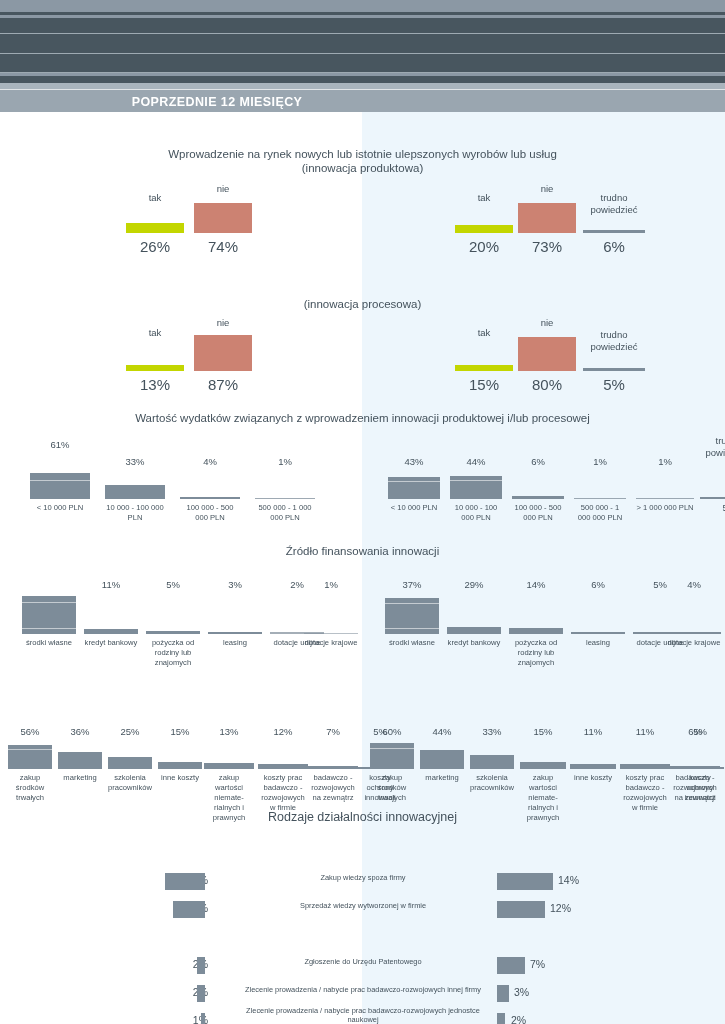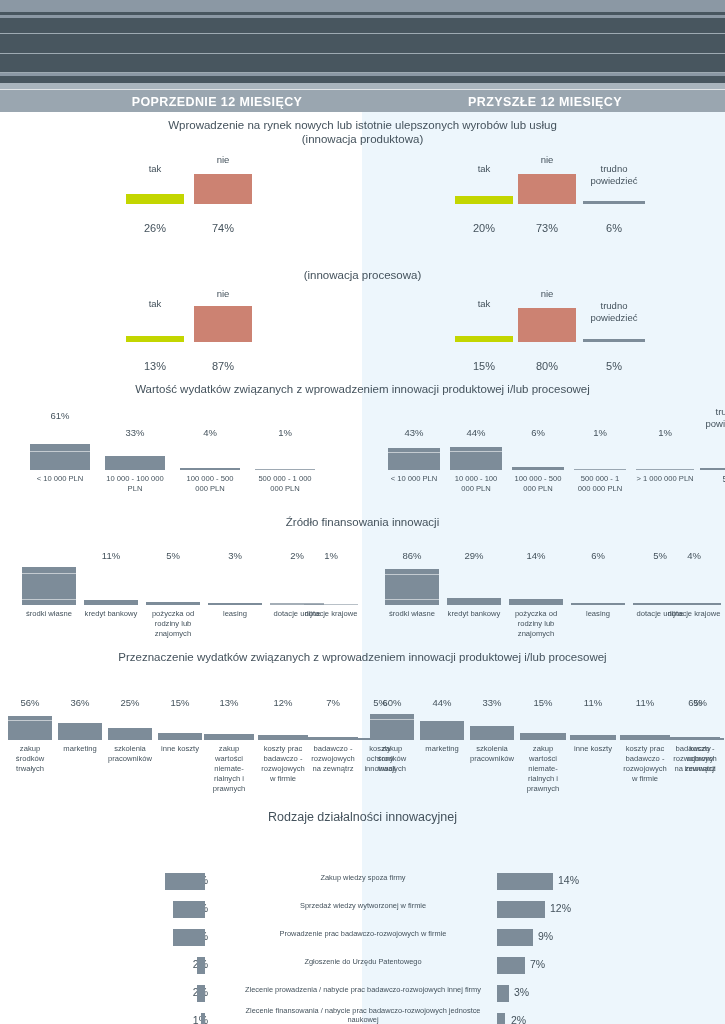--- a/index.html
+++ b/index.html
@@ -37,21 +37,21 @@
   }
   #colhead-left  { left:72px;  width:290px; }
   #colhead-right { left:400px; width:290px; }
 
   
   #panel-left  { position:absolute; left:0;     top:112px; width:362px; height:912px; background:#ffffff; }
   #panel-right { position:absolute; left:362px; top:112px; width:363px; height:912px; background:#edf6fc; }
 
   #content { position:absolute; left:0; top:112px; width:725px; height:912px; }
 
-  .section { position:absolute; left:0; width:598px; }
+  .section { position:absolute; left:0; width:598px;margin-top:29px; }
   .sec-title {
     position:absolute; left:0; width:725px;
     text-align:center; font-size:11.5px; color:#44525c; line-height:14px;
   }
 
   
   .group { position:absolute; }
   .cat { position:absolute; top:0; text-align:center; }
 
   .cat-head {
@@ -71,21 +71,21 @@
   .cat-foot {
     position:absolute; width:100%; left:0; top:100%;
     font-size:7.6px; color:#44525c; line-height:10px; text-align:center; padding-top:4px;
   }
   .val-above {
     position:absolute; width:100%; left:0;
     font-size:9.5px; color:#44525c; text-align:center;
   }
   .val-below {
     position:absolute; width:100%; left:0; top:100%;
-    font-size:11px; color:#44525c; text-align:center; padding-top:18px;
+    font-size:15px; color:#44525c; text-align:center; padding-top:5px;
   }
 
   
   #sec6 { position:absolute; left:0; width:725px; }
   .d-row { position:absolute; left:0; width:725px; height:24px; }
   .d-left-val  { position:absolute; right:517px; top:4px; font-size:10.5px; text-align:right; color:#44525c; white-space:nowrap; }
   .d-left-bar  { position:absolute; top:3px; height:17px; background:#7d8c99; }
   .d-label     { position:absolute; left:232px; width:262px; top:3px; font-size:7.4px; line-height:9px; text-align:center; color:#44525c; }
   .d-right-bar { position:absolute; left:497px; top:3px; height:17px; background:#7d8c99; }
   .d-right-val { position:absolute; top:4px; font-size:10.5px; color:#44525c; white-space:nowrap; }
@@ -101,21 +101,20 @@
   <div class="hairline" style="top:33px"></div>
   <div class="hairline" style="top:53px"></div>
   <div class="hairline" style="top:72px"></div>
   <div class="band b-light" style="top:73px;height:3px"></div>
   <div class="band b-dark" style="top:76px;height:7px"></div>
   <div class="band b-pale" style="top:83px;height:6px"></div>
   <div class="band b-mid" style="top:89px;height:23px"></div>
   <div class="hairline" style="top:89px;background:#ffffff;opacity:.7"></div>
 
   <div class="colhead" id="colhead-left">POPRZEDNIE 12 MIESIĘCY</div>
-  <div class="colhead" id="colhead-right">PRZYSZŁE 12 MIESIĘCY</div>
 </div>
 
 <div id="panel-left"></div>
 <div id="panel-right"></div>
 
 <div id="content">
 
   <div class="section" id="sec1" style="top:0;height:130px">
     <div class="sec-title" style="top:6px">Wprowadzenie na rynek nowych lub istotnie ulepszonych wyrobów lub usług</div>
     <div class="sec-title" style="top:20px">(innowacja produktowa)</div>
@@ -307,21 +306,21 @@
       </div>
       <div class="cat" style="left:282px;width:54px">
         <div class="val-above" style="bottom:44px">1%</div>
         <div class="bar gray" style="height:1px;position:absolute;bottom:0;left:0;width:100%;opacity:.55"></div>
         <div class="cat-foot">dotacje krajowe</div>
       </div>
     </div>
 
     <div class="group" style="left:385px;top:98px;width:330px;height:1px">
       <div class="cat" style="left:0;width:54px">
-        <div class="val-above" style="bottom:44px">86%</div>
+        <div class="val-above" style="bottom:44px">37%</div>
         <div class="gridbar bar gray" style="height:36px;position:absolute;bottom:0;left:0;width:100%">
             <i style="top:5px"></i>
             <i style="top:30px"></i>
           </div>
         <div class="cat-foot">środki własne</div>
       </div>
       <div class="cat" style="left:62px;width:54px">
         <div class="val-above" style="bottom:44px">29%</div>
         <div class="bar gray" style="height:7px;position:absolute;bottom:0;left:0;width:100%"></div>
         <div class="cat-foot">kredyt bankowy</div>
@@ -343,21 +342,20 @@
       </div>
       <div class="cat" style="left:282px;width:54px">
         <div class="val-above" style="bottom:44px">4%</div>
         <div class="bar gray" style="height:2px;position:absolute;bottom:0;left:0;width:100%"></div>
         <div class="cat-foot">dotacje krajowe</div>
       </div>
     </div>
   </div>
 
   <div class="section" id="sec5" style="top:530px;height:160px">
-    <div class="sec-title" style="top:8px">Przeznaczenie wydatków związanych z wprowadzeniem innowacji produktowej i/lub procesowej</div>
 
     <div class="group" style="left:8px;top:98px;width:352px;height:1px">
       <div class="cat" style="left:0;width:44px">
         <div class="val-above" style="bottom:32px">56%</div>
         <div class="gridbar bar gray" style="height:24px;position:absolute;bottom:0;left:0;width:100%">
             <i style="top:4px"></i>
           </div>
         <div class="cat-foot">zakup środków trwałych</div>
       </div>
       <div class="cat" style="left:50px;width:44px">
@@ -460,47 +458,40 @@
     </div>
 
     <div class="d-row" style="top:96px">
       <div class="d-left-val">8%</div>
       <div class="d-left-bar" style="right:520px;width:32px"></div>
       <div class="d-label">Sprzedaż wiedzy wytworzonej w firmie</div>
       <div class="d-right-bar" style="width:48px"></div>
       <div class="d-right-val" style="left:550px">12%</div>
     </div>
 
-    <div class="d-row" style="top:124px">
-      <div class="d-left-val">8%</div>
-      <div class="d-left-bar" style="right:520px;width:32px"></div>
-      <div class="d-label">Prowadzenie prac badawczo-rozwojowych w firmie</div>
-      <div class="d-right-bar" style="width:36px"></div>
-      <div class="d-right-val" style="left:538px">9%</div>
-    </div>
 
     <div class="d-row" style="top:152px">
       <div class="d-left-val">2%</div>
       <div class="d-left-bar" style="right:520px;width:8px"></div>
       <div class="d-label">Zgłoszenie do Urzędu Patentowego</div>
       <div class="d-right-bar" style="width:28px"></div>
       <div class="d-right-val" style="left:530px">7%</div>
     </div>
 
     <div class="d-row" style="top:180px">
       <div class="d-left-val">2%</div>
       <div class="d-left-bar" style="right:520px;width:8px"></div>
       <div class="d-label">Zlecenie prowadzenia / nabycie prac badawczo-rozwojowych innej firmy</div>
       <div class="d-right-bar" style="width:12px"></div>
       <div class="d-right-val" style="left:514px">3%</div>
     </div>
 
     <div class="d-row" style="top:208px;height:30px">
       <div class="d-left-val">1%</div>
       <div class="d-left-bar" style="right:520px;width:4px"></div>
-      <div class="d-label" style="top:-4px">Zlecenie finansowania / nabycie prac badawczo-rozwojowych jednostce naukowej</div>
+      <div class="d-label" style="top:-4px">Zlecenie prowadzenia / nabycie prac badawczo-rozwojowych jednostce naukowej</div>
       <div class="d-right-bar" style="width:8px"></div>
       <div class="d-right-val" style="left:511px">2%</div>
     </div>
 
   </div>
 
 </div>
 
 </body></html>

